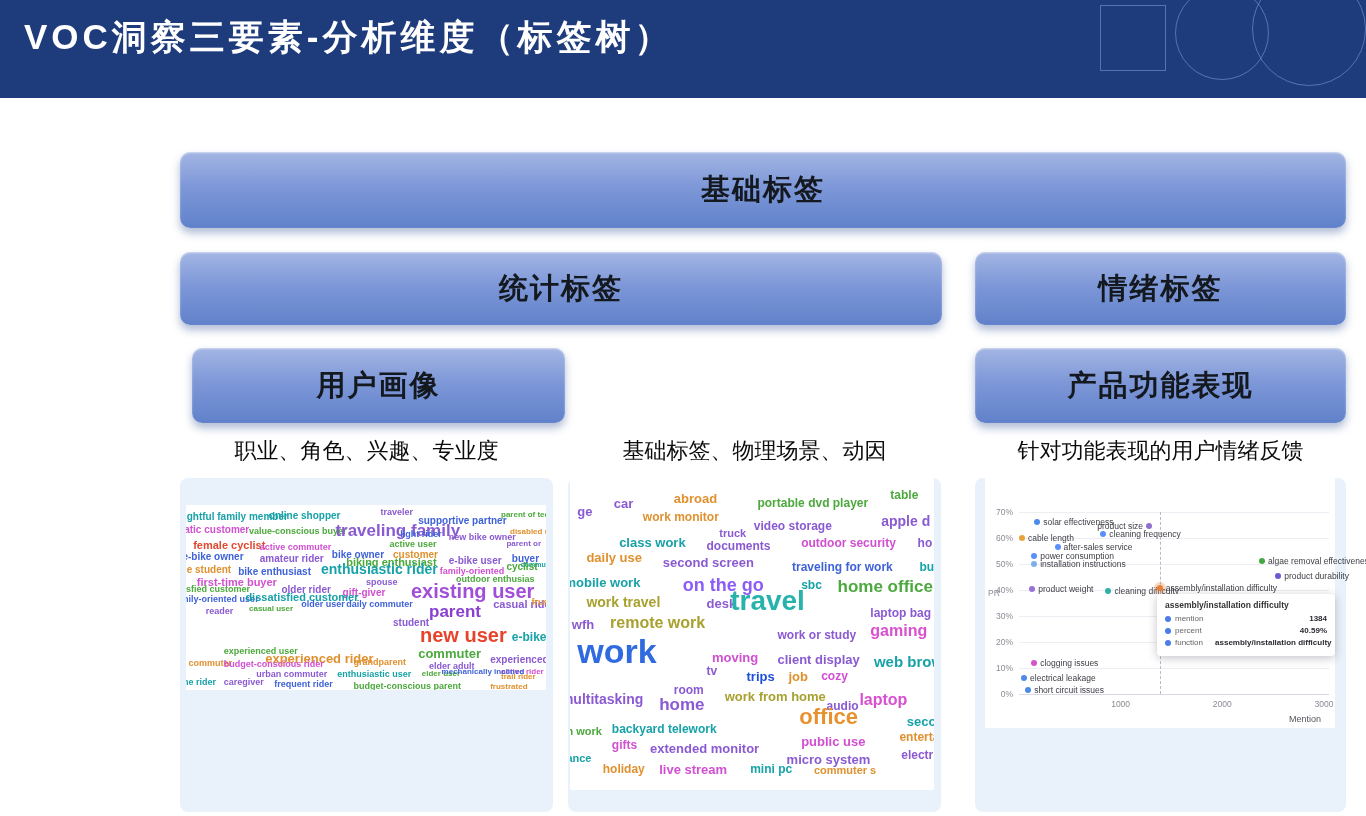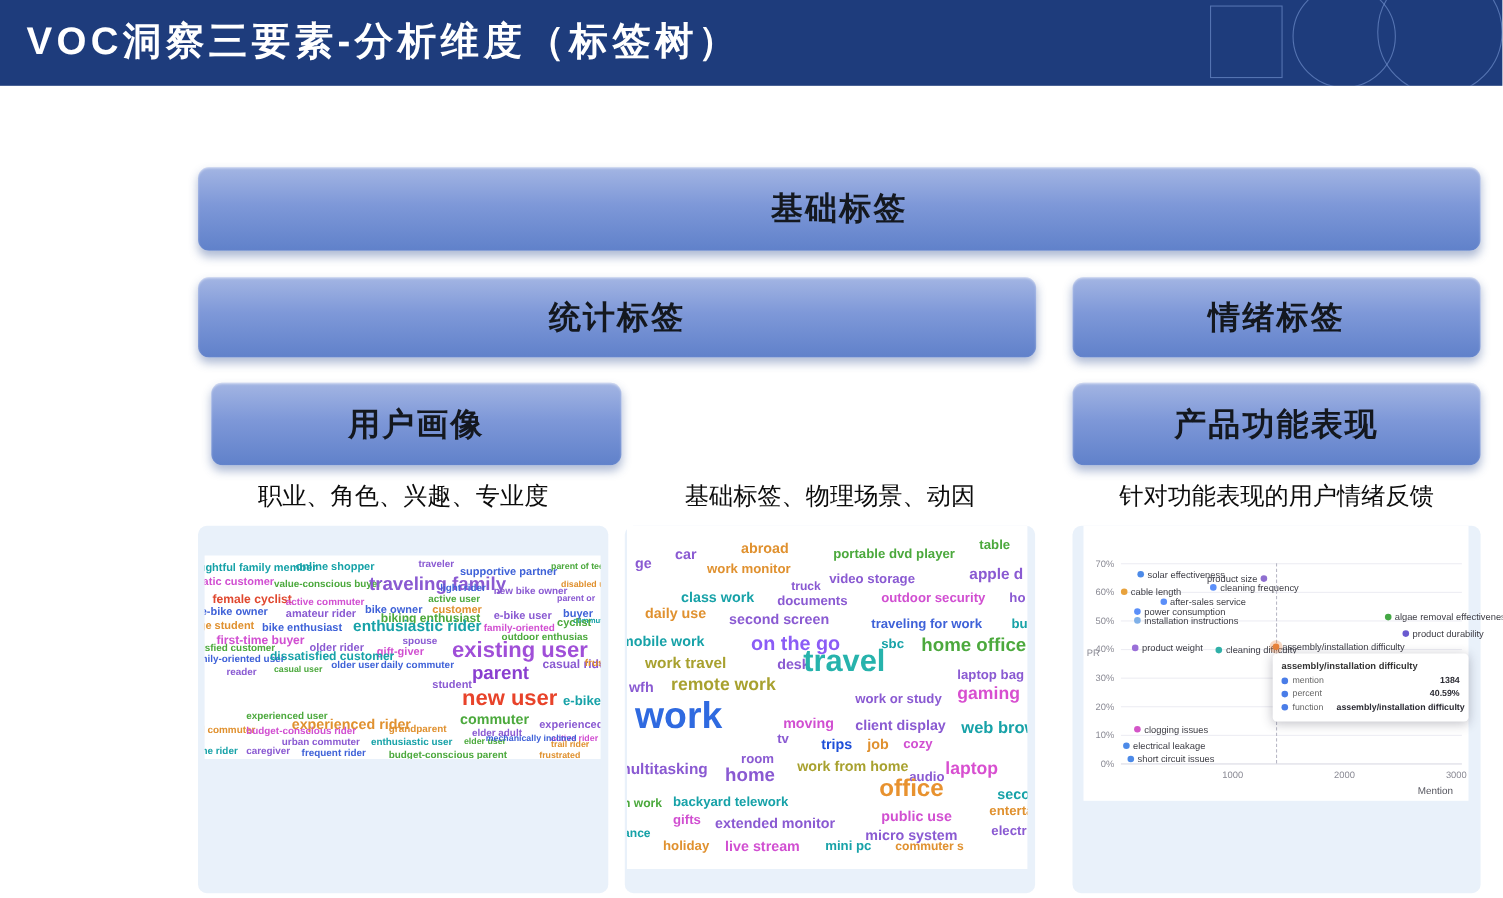--- a/index.html
+++ b/index.html
@@ -5,21 +5,21 @@
   html,body{margin:0;padding:0;}
   body{
     width:1366px;height:816px;background:#ffffff;
     font-family:"Liberation Sans","DejaVu Sans",sans-serif;
     position:relative;overflow:hidden;
   }
   .slide{position:absolute;inset:0;}
 
   
   .header{
-    position:absolute;left:0;top:0;width:1366px;height:78px;
+    position:absolute;left:0;top:0;width:1366px;height:98px;
     background:#1e3c7c;overflow:hidden;
   }
   .header-title{
     position:absolute;left:24px;top:14px;
     color:#ffffff;font-size:35px;font-weight:700;letter-spacing:4px;
     white-space:nowrap;
   }
   .deco{position:absolute;border:1px solid rgba(130,160,220,.55);}
   .deco-square{left:1100px;top:5px;width:64px;height:64px;}
   .deco-circle-1{left:1175px;top:-14px;width:92px;height:92px;border-radius:50%;}

